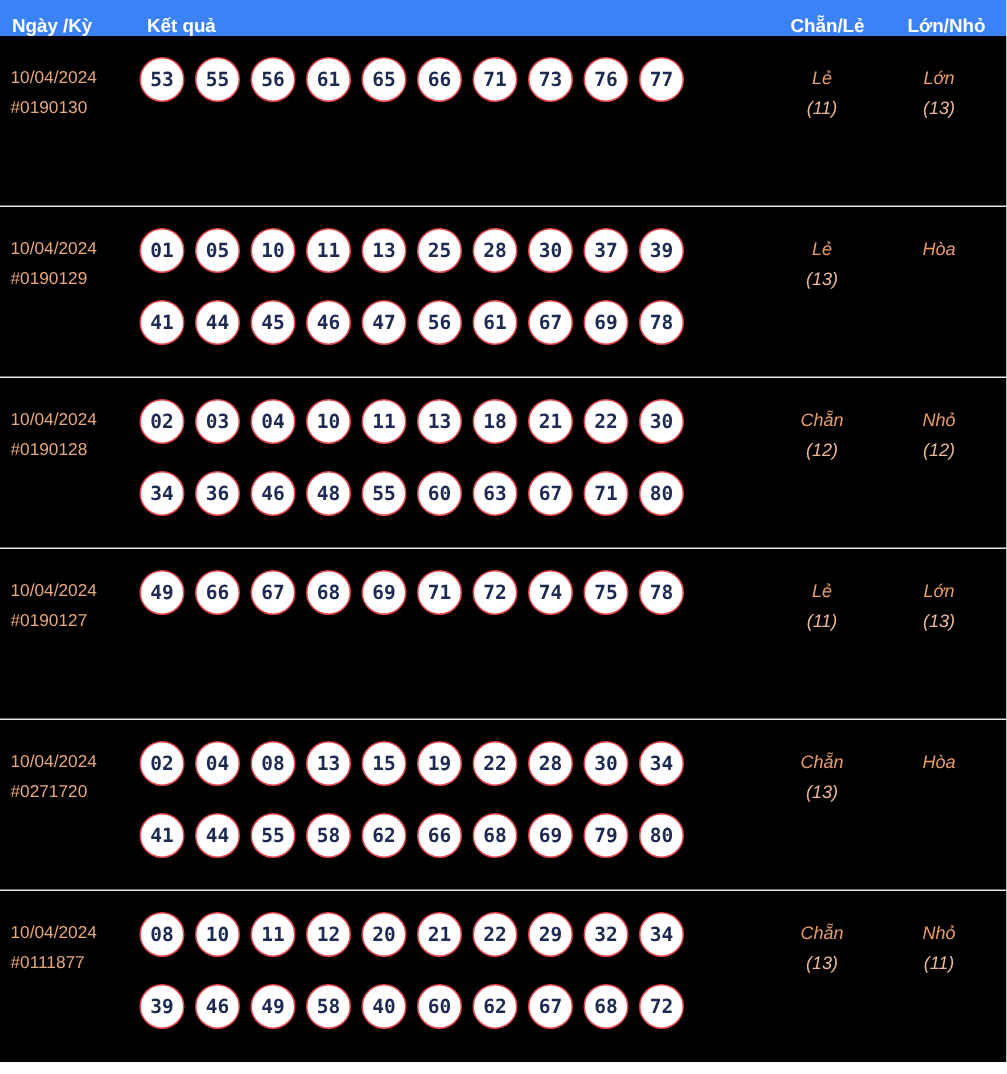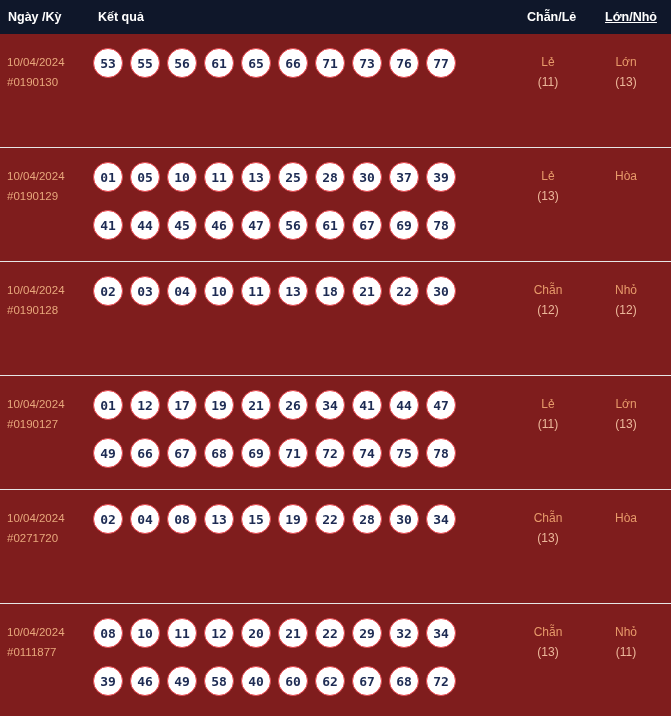--- a/index.html
+++ b/index.html
@@ -17,46 +17,46 @@
   }
 
   .results-table {
     width: 671px;
     background: #ffffff;
   }
 
   
   .table-header {
     position: relative;
-    height: 34px;
-    background: #0f172a;
+    height: 24px;
+    background: #3b82f6;
     color: #ffffff;
   }
   .th {
     position: absolute;
     top: 0;
     height: 34px;
     line-height: 34px;
     font-size: 12.5px;
     font-weight: bold;
     white-space: nowrap;
     color: #ffffff;
   }
   .th-date   { left: 8px; }
   .th-result { left: 98px; }
   .th-parity { left: 527px; }
-  .th-size   { left: 605px; text-decoration: underline; }
+  .th-size   { left: 605px; }
 
   
   .row {
     position: relative;
     height: 114px;
     border-bottom: 1px solid #e6e6e6;
     box-sizing: border-box;
-    background: #7f1d1d;
+    background: #000000;
   }
   .row:last-child {
     border-bottom: none;
   }
 
   .cell-date {
     position: absolute;
     left: 7px;
     top: 18px;
     width: 86px;
@@ -105,20 +105,21 @@
   
   .cell-parity,
   .cell-size {
     position: absolute;
     top: 18px;
     width: 62px;
     text-align: center;
     color: #e79a6a;
     font-size: 12px;
     line-height: 20px;
+    font-style: italic;
   }
   .cell-parity { left: 517px; }
   .cell-size   { left: 595px; }
   .cell-parity .val,
   .cell-size .val {
     display: block;
     color: #e79a6a;
   }
   .cell-parity .cnt,
   .cell-size .cnt {
@@ -174,55 +175,56 @@
           <span class="val">Hòa</span>
         </div>
       </div>
       <div class="row">
         <div class="cell-date">
           <span class="date-line">10/04/2024</span>
           <span class="draw-line">#0190128</span>
         </div>
         <div class="cell-balls">
           <span class="ball-line"><span class="ball">02</span><span class="ball">03</span><span class="ball">04</span><span class="ball">10</span><span class="ball">11</span><span class="ball">13</span><span class="ball">18</span><span class="ball">21</span><span class="ball">22</span><span class="ball">30</span></span>
+          <span class="ball-line"><span class="ball">34</span><span class="ball">36</span><span class="ball">46</span><span class="ball">48</span><span class="ball">55</span><span class="ball">60</span><span class="ball">63</span><span class="ball">67</span><span class="ball">71</span><span class="ball">80</span></span>
         </div>
         <div class="cell-parity">
           <span class="val">Chẵn</span>
           <span class="cnt">(12)</span>
         </div>
         <div class="cell-size">
           <span class="val">Nhỏ</span>
           <span class="cnt">(12)</span>
         </div>
       </div>
       <div class="row">
         <div class="cell-date">
           <span class="date-line">10/04/2024</span>
           <span class="draw-line">#0190127</span>
         </div>
         <div class="cell-balls">
-          <span class="ball-line"><span class="ball">01</span><span class="ball">12</span><span class="ball">17</span><span class="ball">19</span><span class="ball">21</span><span class="ball">26</span><span class="ball">34</span><span class="ball">41</span><span class="ball">44</span><span class="ball">47</span></span>
           <span class="ball-line"><span class="ball">49</span><span class="ball">66</span><span class="ball">67</span><span class="ball">68</span><span class="ball">69</span><span class="ball">71</span><span class="ball">72</span><span class="ball">74</span><span class="ball">75</span><span class="ball">78</span></span>
         </div>
         <div class="cell-parity">
           <span class="val">Lẻ</span>
           <span class="cnt">(11)</span>
         </div>
         <div class="cell-size">
           <span class="val">Lớn</span>
           <span class="cnt">(13)</span>
         </div>
       </div>
       <div class="row">
         <div class="cell-date">
           <span class="date-line">10/04/2024</span>
           <span class="draw-line">#0271720</span>
         </div>
         <div class="cell-balls">
           <span class="ball-line"><span class="ball">02</span><span class="ball">04</span><span class="ball">08</span><span class="ball">13</span><span class="ball">15</span><span class="ball">19</span><span class="ball">22</span><span class="ball">28</span><span class="ball">30</span><span class="ball">34</span></span>
+          <span class="ball-line"><span class="ball">41</span><span class="ball">44</span><span class="ball">55</span><span class="ball">58</span><span class="ball">62</span><span class="ball">66</span><span class="ball">68</span><span class="ball">69</span><span class="ball">79</span><span class="ball">80</span></span>
         </div>
         <div class="cell-parity">
           <span class="val">Chẵn</span>
           <span class="cnt">(13)</span>
         </div>
         <div class="cell-size">
           <span class="val">Hòa</span>
         </div>
       </div>
       <div class="row">

